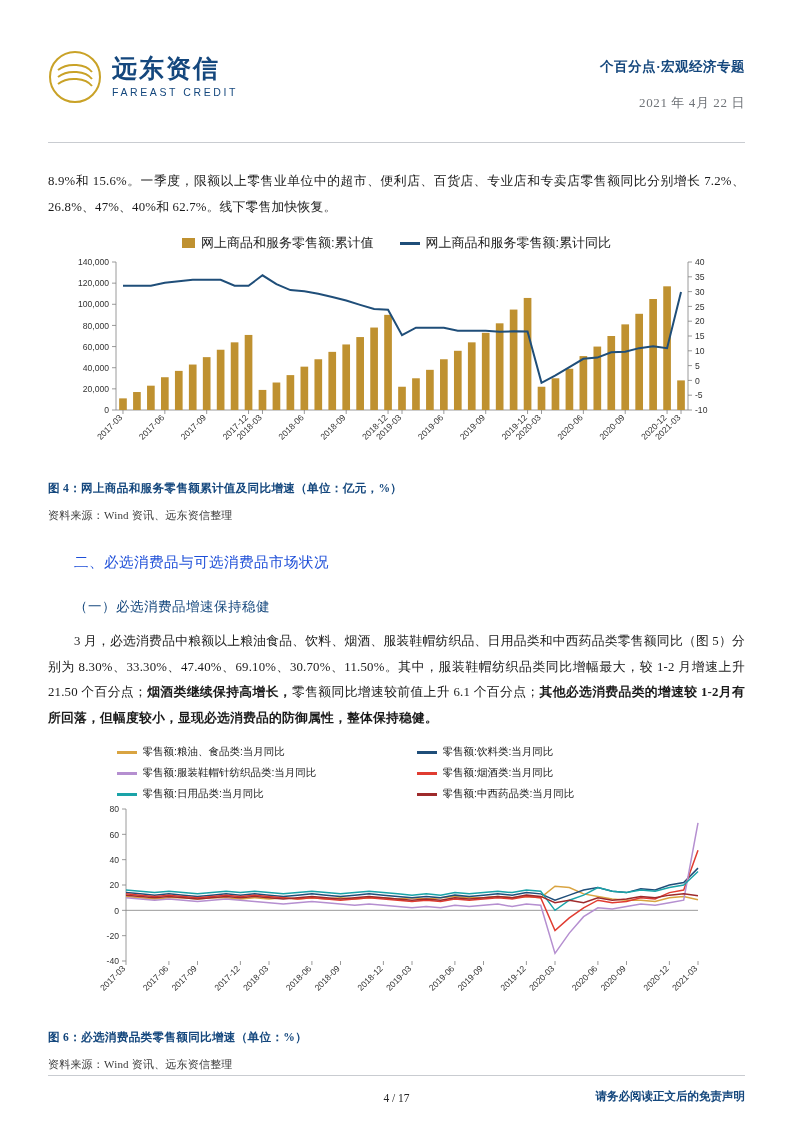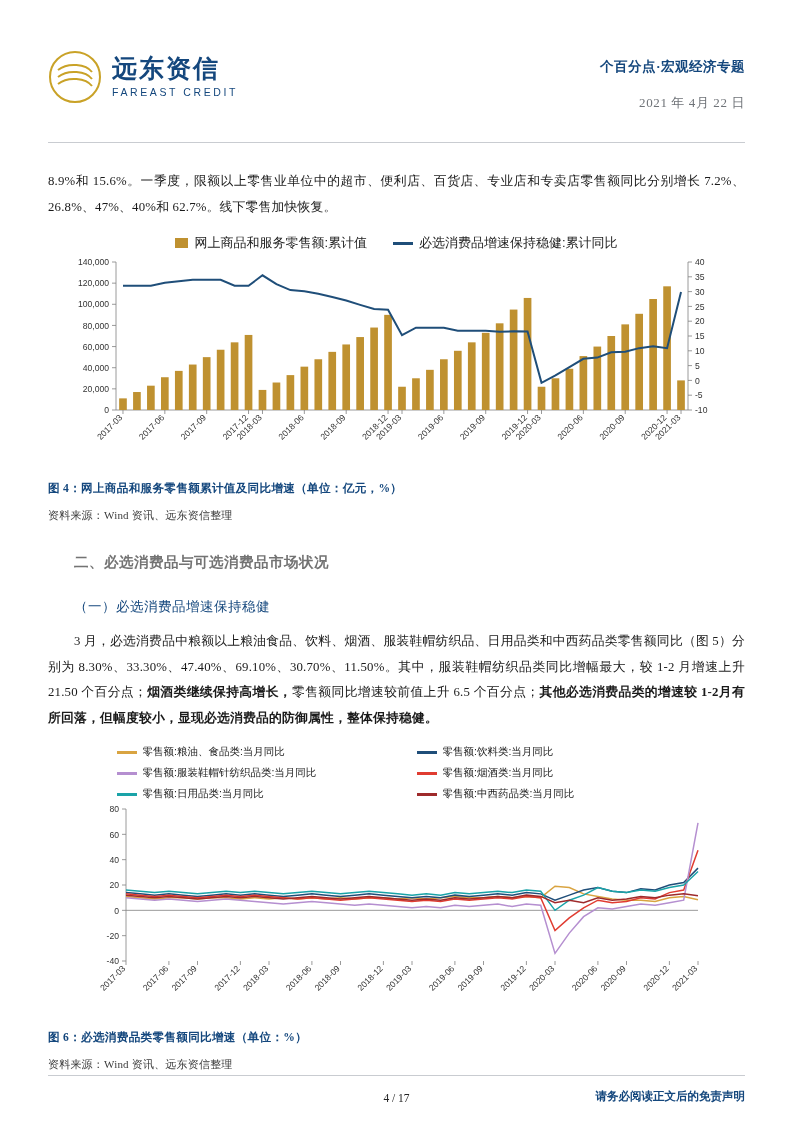--- a/index.html
+++ b/index.html
@@ -88,22 +88,22 @@
     line-height: 2.0;
     color: #1a1a1a;
     text-align: justify;
     letter-spacing: 0.2px;
   }
   .para.first { margin-top: 26px; }
   .indent { text-indent: 26px; }
 
   h2.section {
     font-size: 14.5px;
-    font-weight: bold;
-    color: #737373;
+    font-weight: normal;
+    color: #1d4ed8;
     margin: 30px 0 0 0;
     letter-spacing: 0.5px;
     text-indent: 26px;
   }
   h3.subsection {
     font-size: 13.5px;
     font-weight: normal;
     color: #14477d;
     margin: 26px 0 0 0;
     letter-spacing: 0.5px;
@@ -222,21 +222,21 @@
   <p class="para first">8.9%和 15.6%。一季度，限额以上零售业单位中的超市、便利店、百货店、专业店和专卖店零售额同比分别增长 7.2%、26.8%、47%、40%和 62.7%。线下零售加快恢复。</p>
 
   <div class="chart-block">
     <div class="legend">
       <div class="legend-item">
         <span class="legend-swatch-bar" style="background:#bf9130"></span>
         <span>网上商品和服务零售额:累计值</span>
       </div>
       <div class="legend-item">
         <span class="legend-swatch-line" style="background:#1f4e79"></span>
-        <span>必选消费品增速保持稳健:累计同比</span>
+        <span>网上商品和服务零售额:累计同比</span>
       </div>
     </div>
 
     <svg id="chart4" width="697" height="215" viewBox="0 0 697 215">
         <line x1="68" y1="10" x2="68" y2="158" stroke="#808080" stroke-width="0.8"></line>
         <line x1="640" y1="10" x2="640" y2="158" stroke="#808080" stroke-width="0.8"></line>
         <line x1="68" y1="158" x2="640" y2="158" stroke="#808080" stroke-width="0.8"></line>
         <line x1="64" y1="158" x2="68" y2="158" stroke="#808080" stroke-width="0.8"></line>
         <text x="61" y="161.2" text-anchor="end" font-size="8.6" fill="#333">0</text>
         <line x1="64" y1="136.85714285714286" x2="68" y2="136.85714285714286" stroke="#808080" stroke-width="0.8"></line>
@@ -353,21 +353,21 @@
         <text x="633.0243902439024" y="166" font-size="8.6" fill="#333" transform="rotate(-45 633.0243902439024 166)" text-anchor="end">2021-03</text>
       </svg>
 
     <div class="fig-caption">图 4：网上商品和服务零售额累计值及同比增速（单位：亿元，%）</div>
     <div class="fig-source">资料来源：Wind 资讯、远东资信整理</div>
   </div>
 
   <h2 class="section">二、必选消费品与可选消费品市场状况</h2>
   <h3 class="subsection">（一）必选消费品增速保持稳健</h3>
 
-  <p class="para indent"><span>3 月，必选消费品中粮额以上粮油食品、饮料、烟酒、服装鞋帽纺织品、日用品类和中西药品类零售额同比（图 5）分别为 8.30%、33.30%、47.40%、69.10%、30.70%、11.50%。其中，服装鞋帽纺织品类同比增幅最大，较 1-2 月增速上升 21.50 个百分点；</span><span class="bold">烟酒类继续保持高增长，</span><span>零售额同比增速较前值上升 6.5 个百分点；</span><span class="bold">其他必选消费品类的增速较 1-2月有所回落，但幅度较小，显现必选消费品的防御属性，整体保持稳健。</span></p>
+  <p class="para indent"><span>3 月，必选消费品中粮额以上粮油食品、饮料、烟酒、服装鞋帽纺织品、日用品类和中西药品类零售额同比（图 5）分别为 8.30%、33.30%、47.40%、69.10%、30.70%、11.50%。其中，服装鞋帽纺织品类同比增幅最大，较 1-2 月增速上升 21.50 个百分点；</span><span class="bold">烟酒类继续保持高增长，</span><span>零售额同比增速较前值上升 6.1 个百分点；</span><span class="bold">其他必选消费品类的增速较 1-2月有所回落，但幅度较小，显现必选消费品的防御属性，整体保持稳健。</span></p>
 
   <div class="chart-block">
     <div class="legend2">
       <div class="legend-item">
         <span class="legend-swatch-line" style="background:#d9a441"></span>
         <span>零售额:粮油、食品类:当月同比</span>
       </div>
       <div class="legend-item">
         <span class="legend-swatch-line" style="background:#1f4e79"></span>
         <span>零售额:饮料类:当月同比</span>

